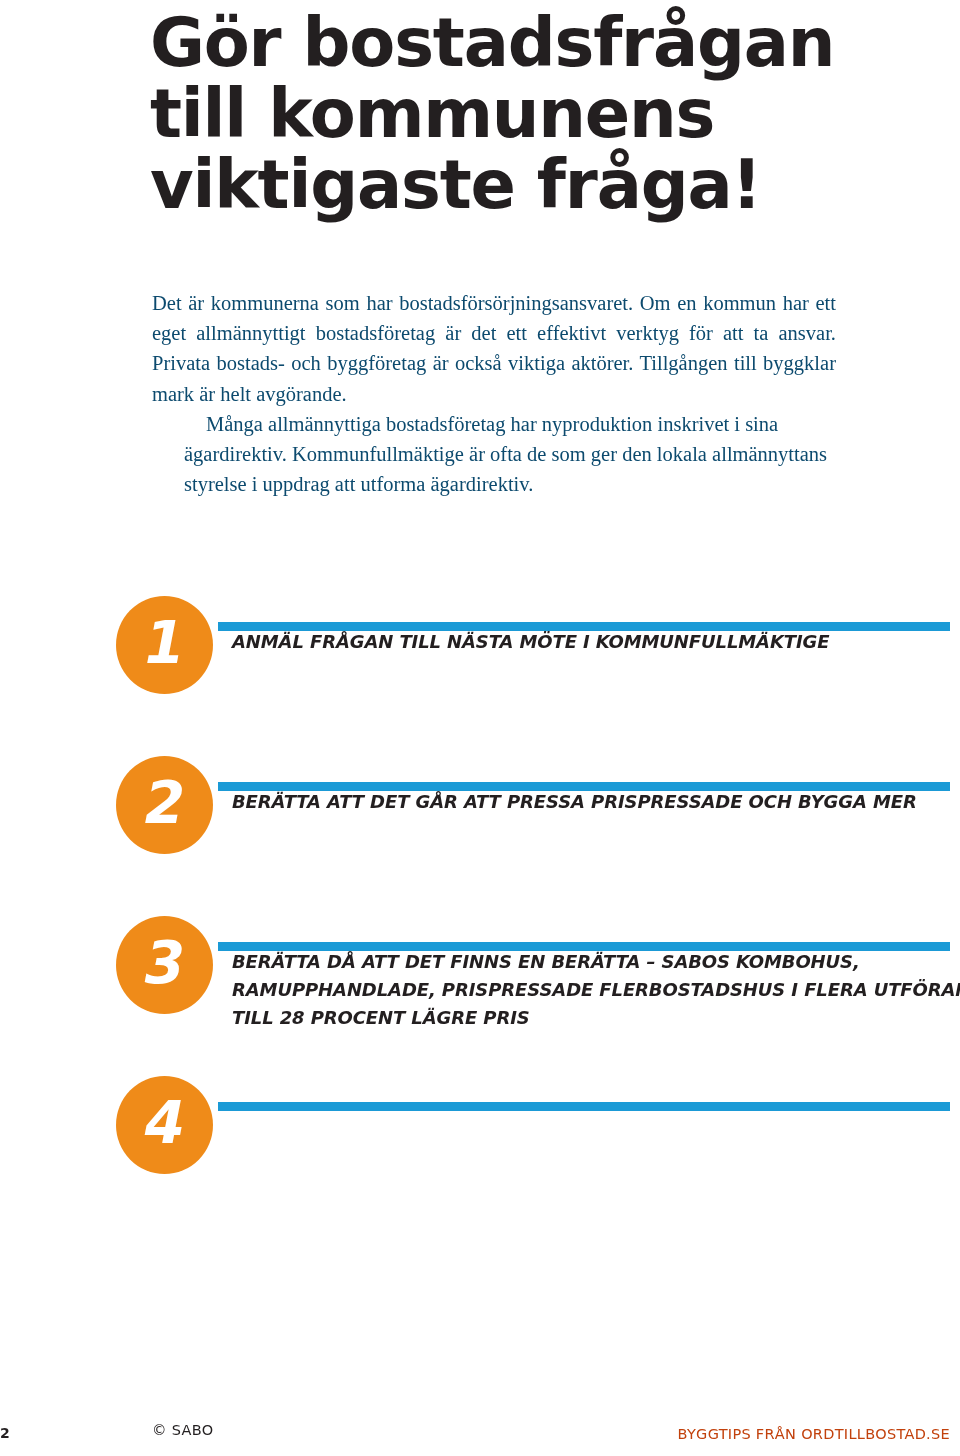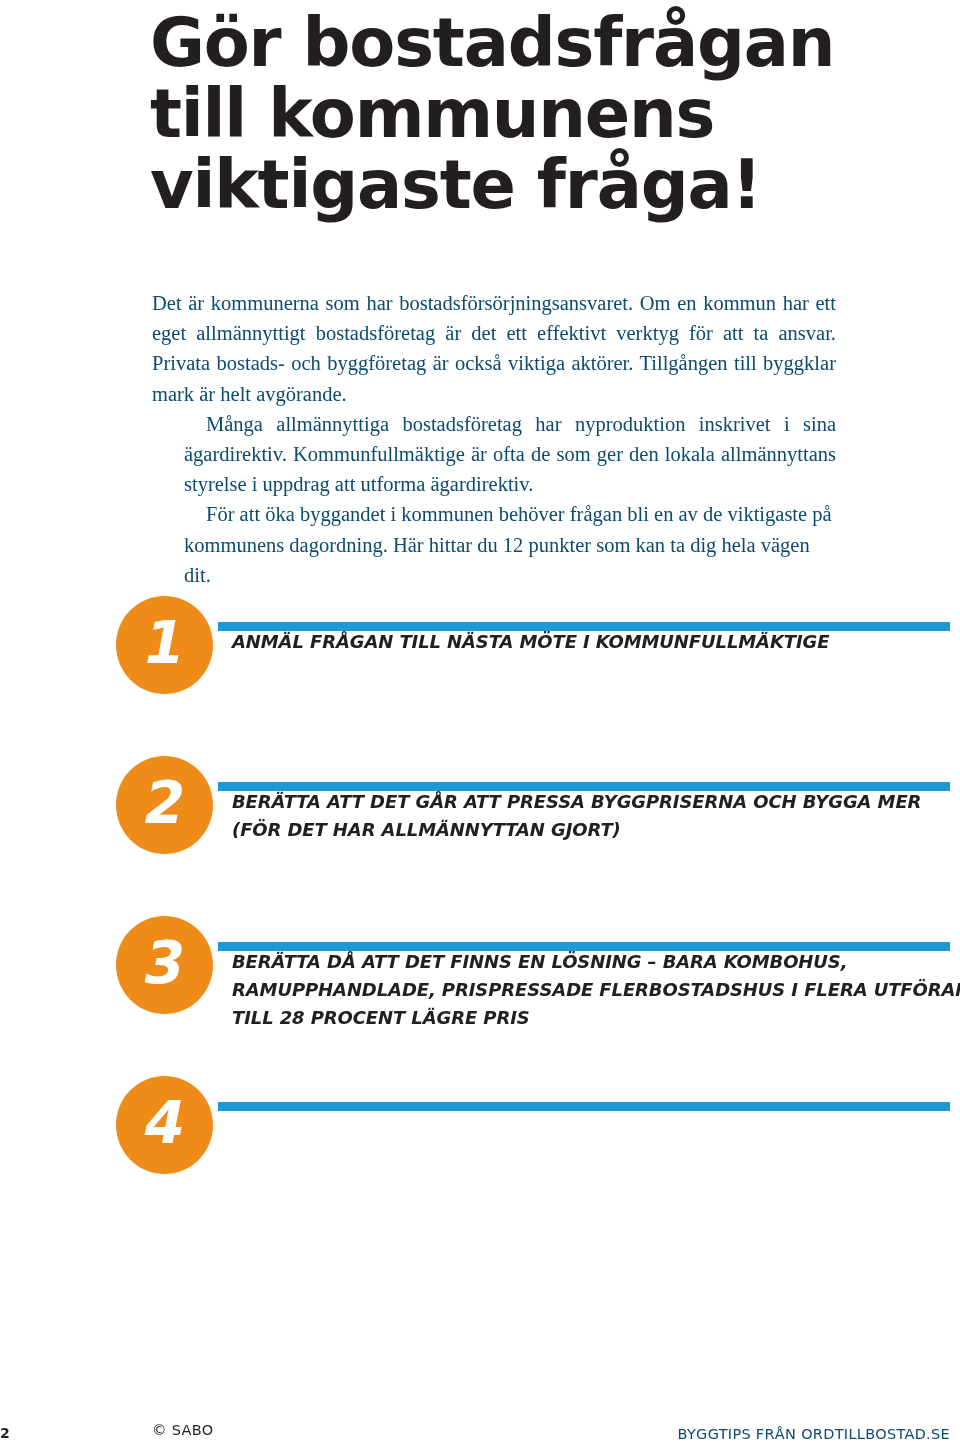--- a/index.html
+++ b/index.html
@@ -147,70 +147,68 @@
     letter-spacing: 0.3px;
     color: #231f20;
   }
   .footer-right {
     position: absolute;
     right: 10px;
     top: 4px;
     font-family: "DejaVu Sans", sans-serif;
     font-size: 14.5px;
     letter-spacing: 0.3px;
-    color: #0c4a6e;
+    color: #c2410c;
   }
 </style>
 </head>
 <body>
 
 <div class="page">
 
   <div class="title-block">
     <div class="title-line">Gör bostadsfrågan</div>
     <div class="title-line">till kommunens</div>
     <div class="title-line">viktigaste fråga!</div>
   </div>
 
   <div class="intro">
     <p>Det är kommunerna som har bostadsförsörjningsansvaret. Om en kommun har ett eget allmännyttigt bostadsföretag är det ett effektivt verktyg för att ta ansvar. Privata bostads- och byggföretag är också viktiga aktörer. Tillgången till byggklar mark är helt avgörande.</p>
     <p>Många allmännyttiga bostadsföretag har nyproduktion inskrivet i sina ägardirektiv. Kommunfullmäktige är ofta de som ger den lokala allmännyttans styrelse i uppdrag att utforma ägardirektiv.</p>
-    <p>För att öka byggandet i kommunen behöver frågan bli en av de viktigaste på kommunens dagordning. Här hittar du 12 punkter som kan ta dig hela vägen dit.</p>
   </div>
 
   <div class="steps">
 
     <div class="step">
       <div class="step-badge">
         <span class="step-badge-num">1</span>
       </div>
       <div class="step-rule"></div>
       <div class="step-text">
         <div>ANMÄL FRÅGAN TILL NÄSTA MÖTE I KOMMUNFULLMÄKTIGE</div>
       </div>
     </div>
 
     <div class="step">
       <div class="step-badge">
         <span class="step-badge-num">2</span>
       </div>
       <div class="step-rule"></div>
       <div class="step-text">
-        <div>BERÄTTA ATT DET GÅR ATT PRESSA BYGGPRISERNA OCH BYGGA MER</div>
-        <div>(FÖR DET HAR ALLMÄNNYTTAN GJORT)</div>
+        <div>BERÄTTA ATT DET GÅR ATT PRESSA PRISPRESSADE OCH BYGGA MER</div>
       </div>
     </div>
 
     <div class="step">
       <div class="step-badge">
         <span class="step-badge-num">3</span>
       </div>
       <div class="step-rule"></div>
       <div class="step-text">
-        <div>BERÄTTA DÅ ATT DET FINNS EN LÖSNING – BARA KOMBOHUS,</div>
+        <div>BERÄTTA DÅ ATT DET FINNS EN BERÄTTA – SABOS KOMBOHUS,</div>
         <div>RAMUPPHANDLADE, PRISPRESSADE FLERBOSTADSHUS I FLERA UTFÖRANDEN</div>
         <div>TILL 28 PROCENT LÄGRE PRIS</div>
       </div>
     </div>
 
     <div class="step">
       <div class="step-badge">
         <span class="step-badge-num">4</span>
       </div>
       <div class="step-rule"></div>

